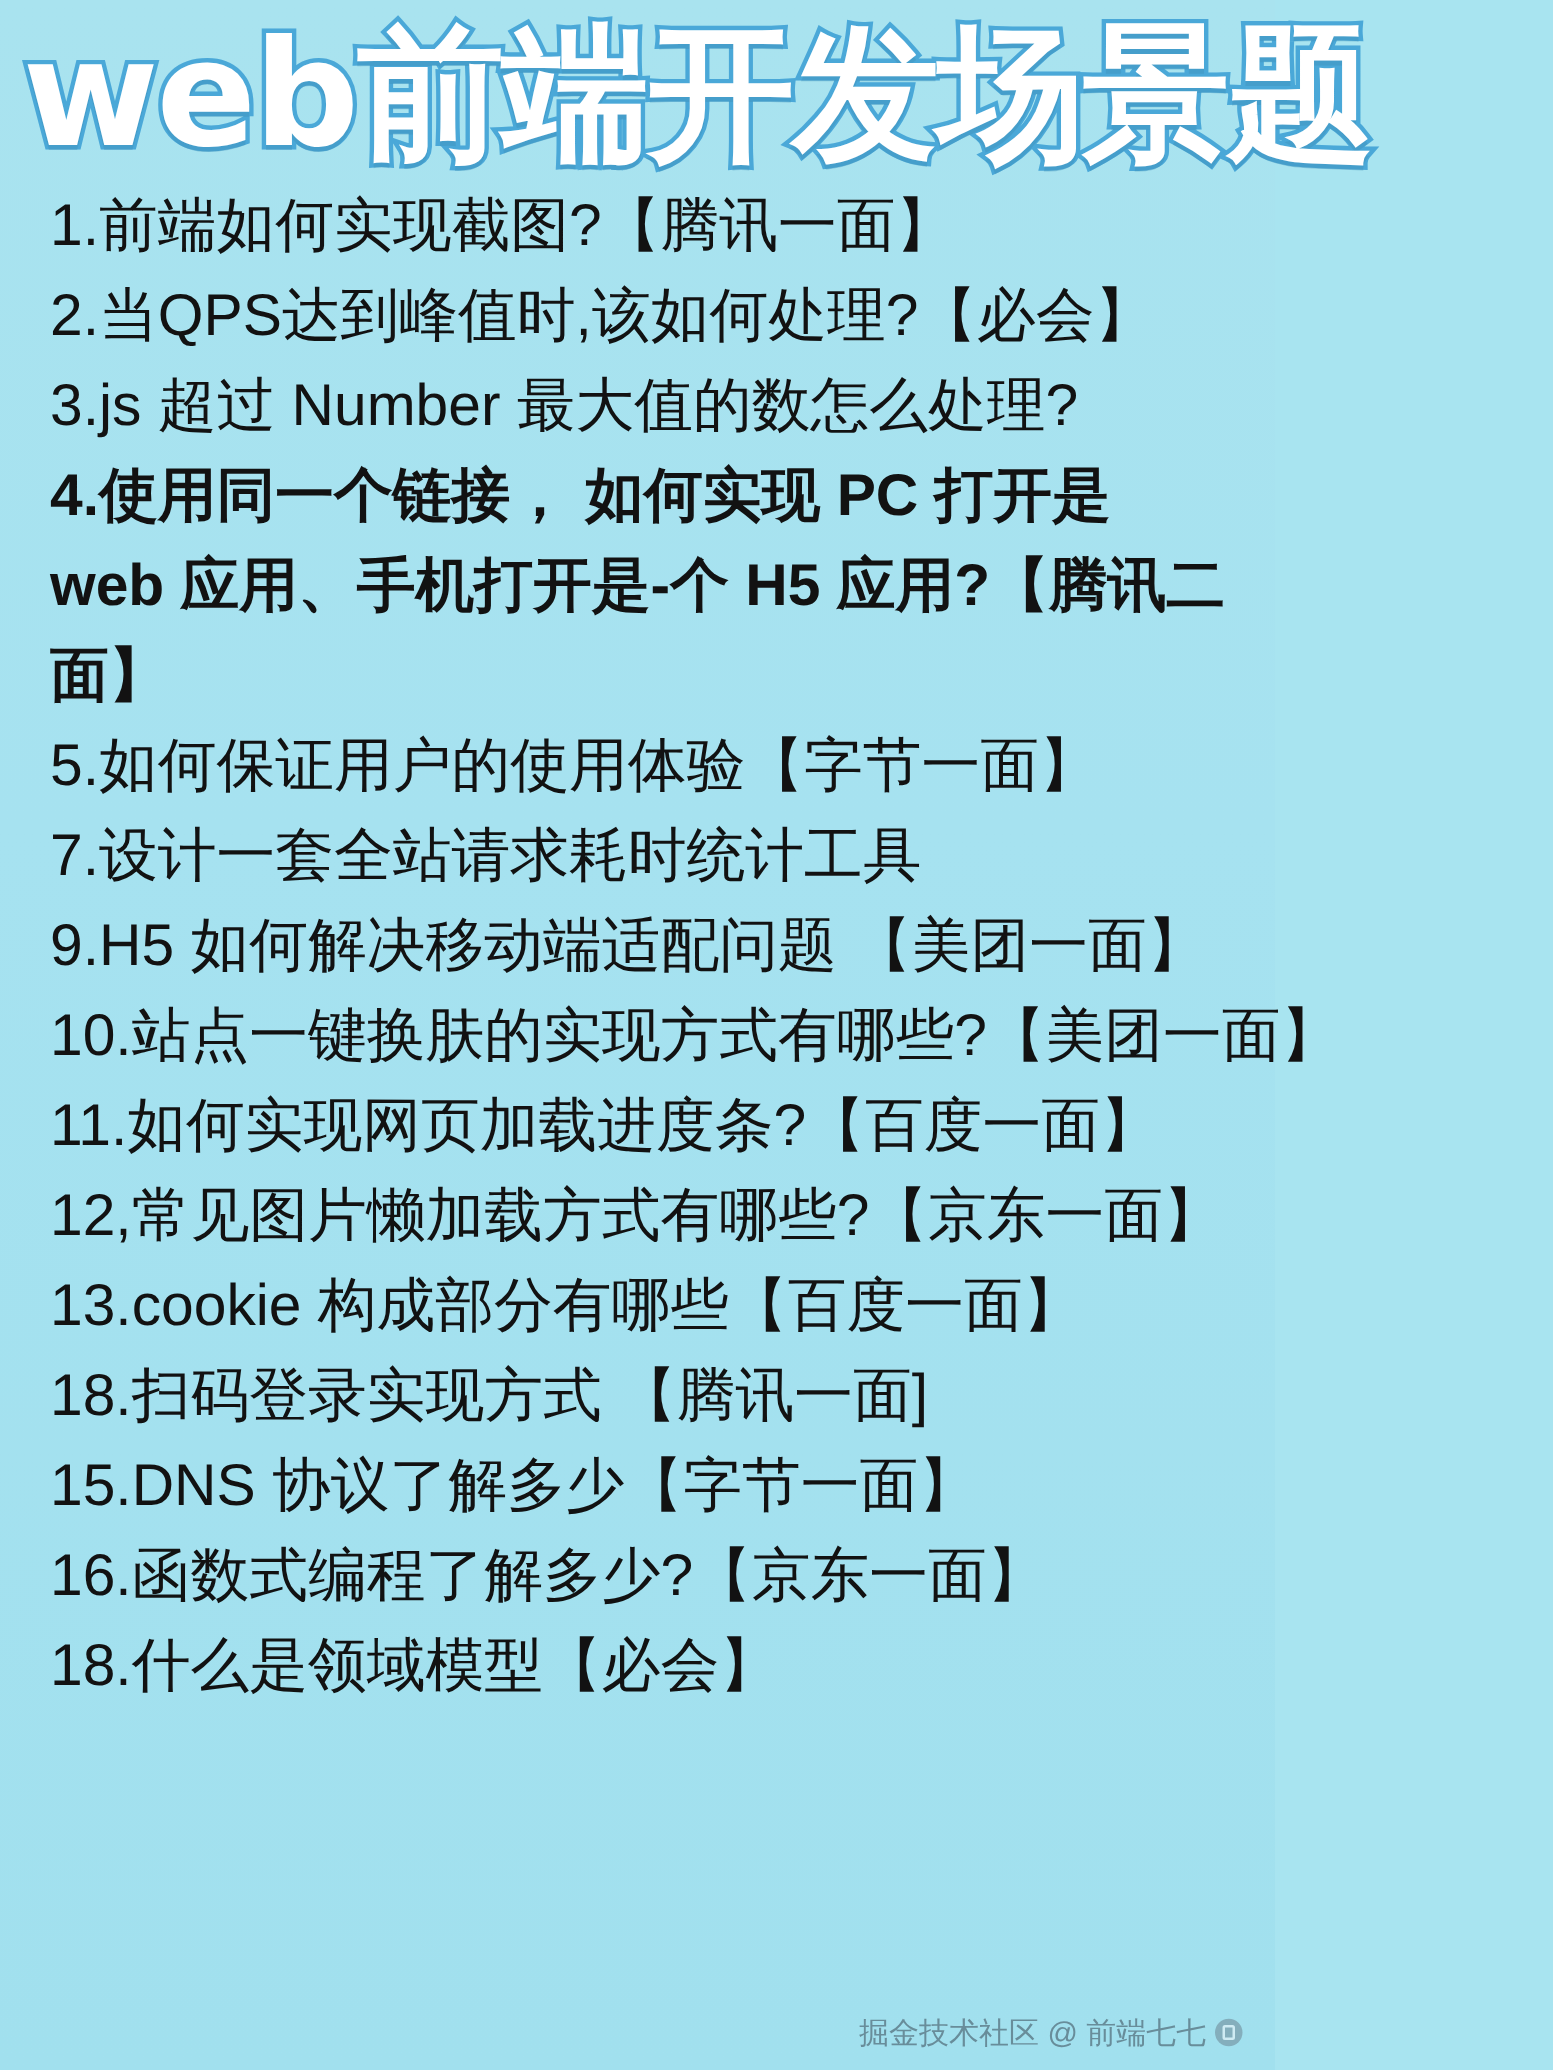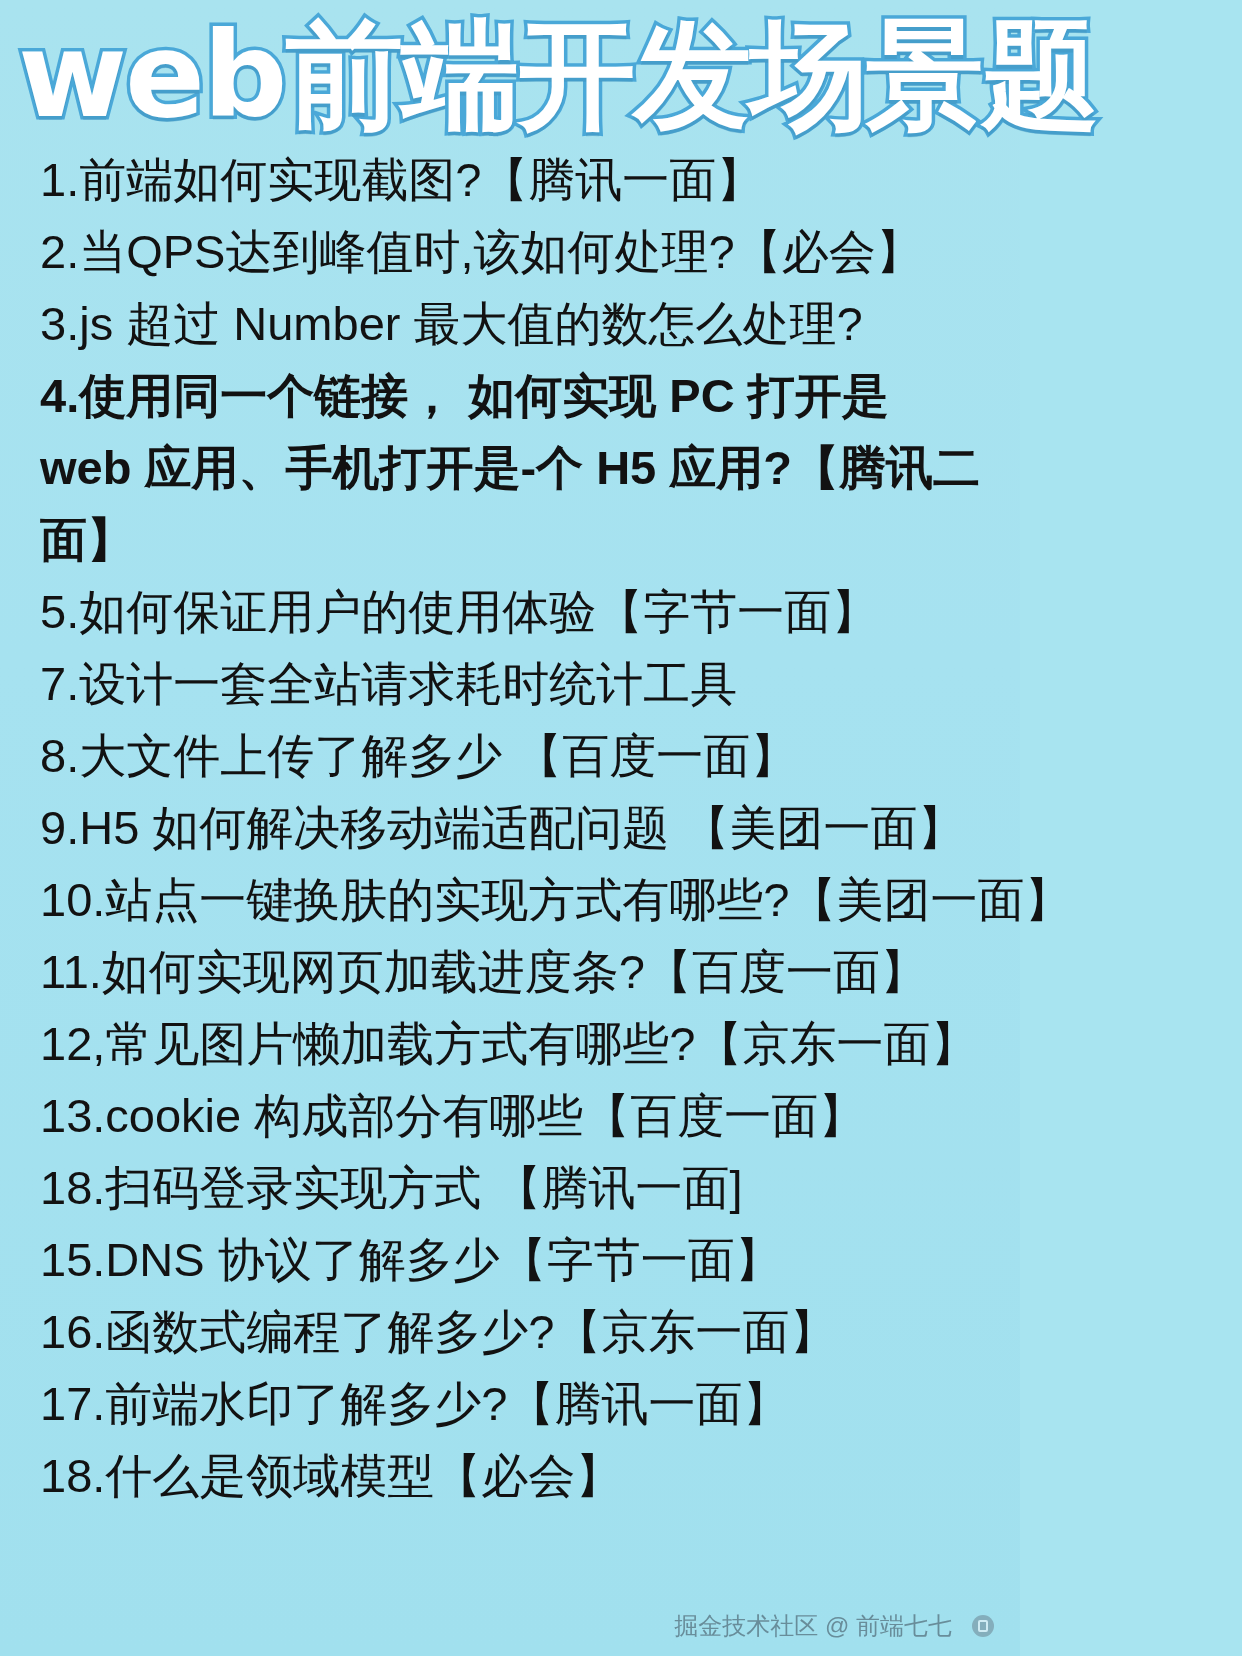--- a/index.html
+++ b/index.html
@@ -58,21 +58,21 @@
   }
   .watermark {
     position: absolute;
     right: 26px;
     bottom: 14px;
     font-size: 24px;
     color: #5f7f8c;
     font-family: "Liberation Sans", sans-serif;
     display: flex;
     align-items: center;
-    gap: 20px;
+    gap: 7px;
     opacity: 0.85;
   }
   .wm-logo {
     display: inline-block;
     width: 22px;
     height: 22px;
     border-radius: 50%;
     background: #7fa6b4;
     position: relative;
   }
@@ -95,30 +95,28 @@
 
   <h1 class="title">web前端开发场景题</h1>
 
   <ul class="list">
     <li class="item">1.前端如何实现截图?【腾讯一面】</li>
     <li class="item">2.当QPS达到峰值时,该如何处理?【必会】</li>
     <li class="item">3.js 超过 Number 最大值的数怎么处理?</li>
     <li class="item wrap">4.使用同一个链接， 如何实现 PC 打开是 web 应用、手机打开是-个 H5 应用?【腾讯二面】</li>
     <li class="item">5.如何保证用户的使用体验【字节一面】</li>
     <li class="item">7.设计一套全站请求耗时统计工具</li>
-    <li class="item">8.大文件上传了解多少 【百度一面】</li>
     <li class="item">9.H5 如何解决移动端适配问题 【美团一面】</li>
     <li class="item">10.站点一键换肤的实现方式有哪些?【美团一面】</li>
     <li class="item">11.如何实现网页加载进度条?【百度一面】</li>
     <li class="item">12,常见图片懒加载方式有哪些?【京东一面】</li>
     <li class="item">13.cookie 构成部分有哪些【百度一面】</li>
     <li class="item">18.扫码登录实现方式 【腾讯一面]</li>
     <li class="item">15.DNS 协议了解多少【字节一面】</li>
     <li class="item">16.函数式编程了解多少?【京东一面】</li>
-    <li class="item">17.前端水印了解多少?【腾讯一面】</li>
     <li class="item">18.什么是领域模型【必会】</li>
   </ul>
 
   <div class="watermark">
     <span>掘金技术社区 @ 前端七七</span>
     <span class="wm-logo"></span>
   </div>
 
 </div>
 

